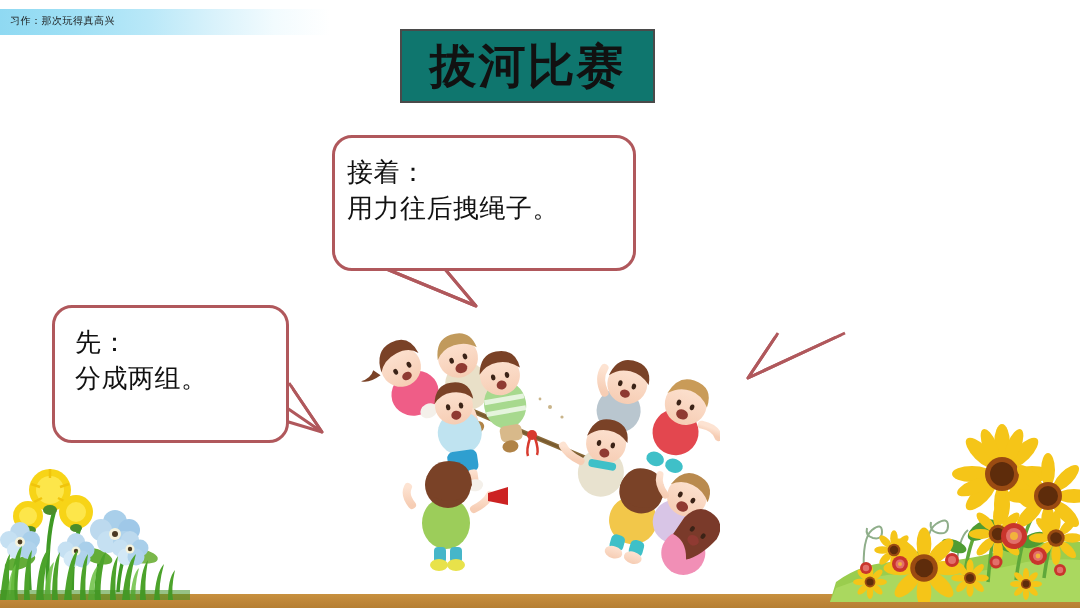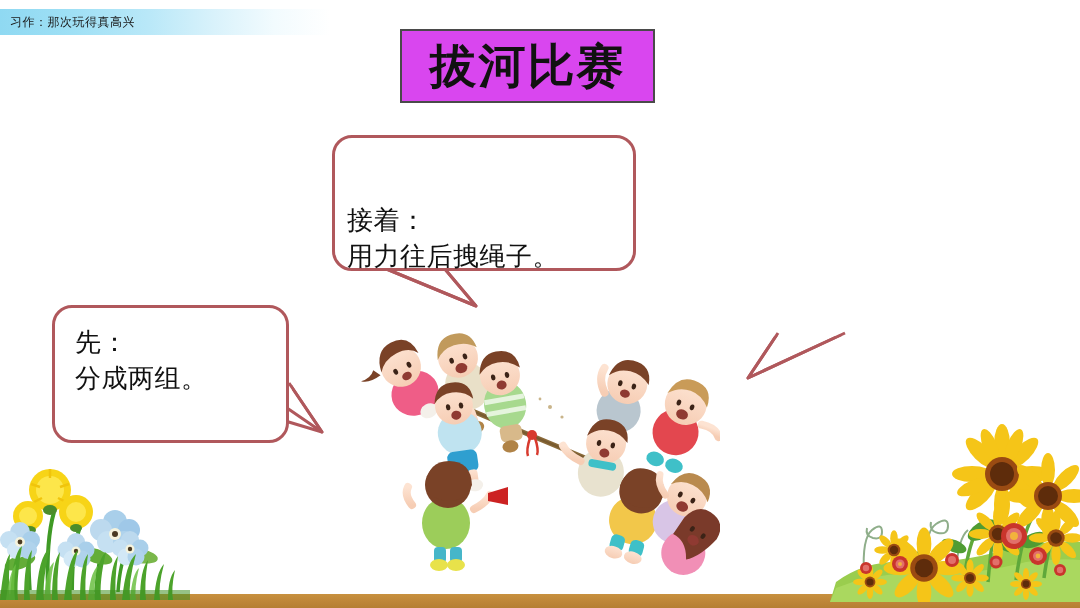--- a/index.html
+++ b/index.html
@@ -30,37 +30,37 @@
         #9fe0f5 22%,
         #b9e8f8 45%,
         #d9f2fb 65%,
         #f2fbfe 83%,
         #ffffff 100%);
   }
   .header-banner-text {
     position: absolute;
     left: 10px;
     top: 10px;
-    font-family: Liberation Serif, serif;
-    font-size: 12px;
+    font-family: Liberation Mono, monospace;
+    font-size: 10px;
     line-height: 24px;
     color: #1a1a1a;
     letter-spacing: 0.5px;
     white-space: nowrap;
   }
 
   
   .title-box {
     position: absolute;
     left: 400px;
     top: 29px;
     width: 255px;
     height: 74px;
     border: 2px solid #4a4a4a;
-    background: #d946ef;
+    background: #0f766e;
     box-sizing: border-box;
     display: flex;
     align-items: center;
     justify-content: center;
   }
   .title-text {
     font-family: "DejaVu Sans", "Liberation Sans", sans-serif;
     font-weight: bold;
     font-size: 47px;
     line-height: 52px;
@@ -101,21 +101,20 @@
 
   #bubble-next {
     left: 332px;
     top: 135px;
     width: 304px;
     height: 136px;
   }
   #bubble-next .bubble-text {
     padding-left: 12px;
     padding-top: 16px;
-    margin-top: 48px;
   }
 
   #bubble-last {
     left: 742px;
     top: 196px;
     width: 298px;
     height: 140px;
   }
   #bubble-last .bubble-text {
     padding-left: 20px;

